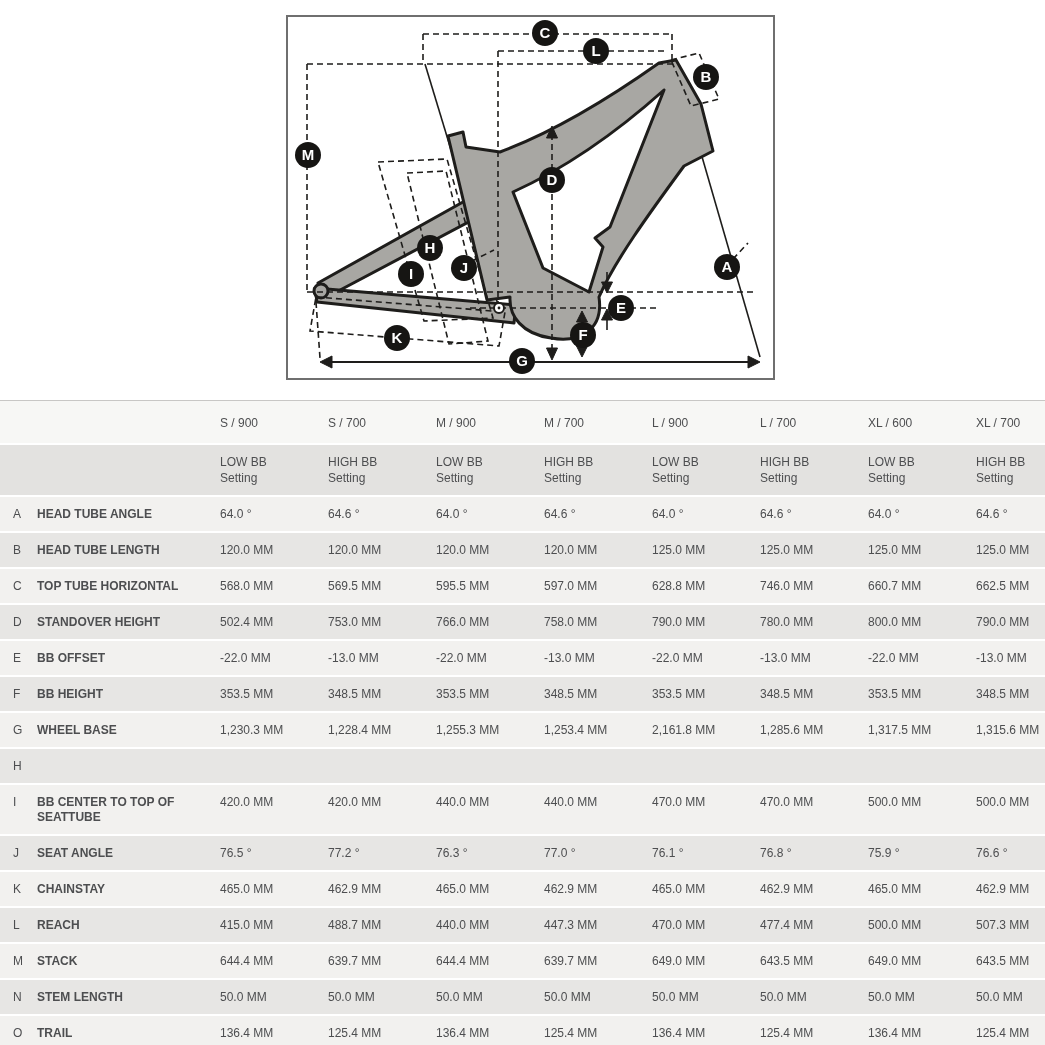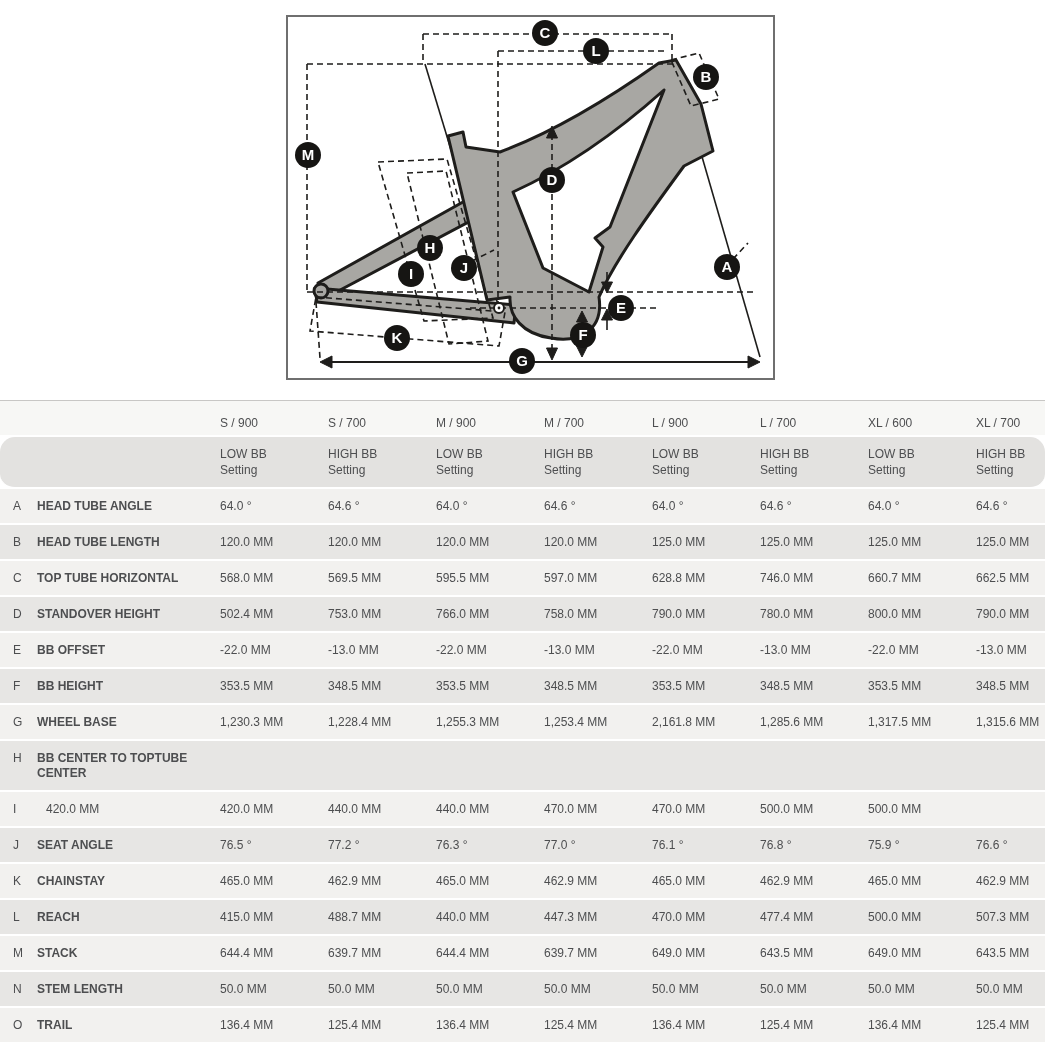--- a/index.html
+++ b/index.html
@@ -4,22 +4,22 @@
 <style>
   html,body{margin:0;padding:0;background:#ffffff;}
   body{width:1045px;height:1045px;overflow:hidden;font-family:"Liberation Sans",sans-serif;}
 
   .diagram-panel{position:relative;width:1045px;height:400px;background:#fff;}
 
   
   .geo-table{width:1045px;border-top:1px solid #c8c7c5;color:#4d4e50;font-size:12px;}
   .trow{display:grid;grid-template-columns:24px 174px repeat(8,108px);padding-left:13px;
         border-bottom:2px solid #ffffff;box-sizing:border-box;align-items:start;}
-  .thead1{background:#f7f7f5;padding-top:15px;padding-bottom:4px;}
-  .thead2{background:#e3e2e0;padding-top:9px;padding-bottom:9px;border-radius:15px;}
+  .thead1{background:#f7f7f5;padding-top:15px;padding-bottom:12px;}
+  .thead2{background:#e3e2e0;padding-top:9px;padding-bottom:9px;}
   .cell{padding-right:6px;line-height:15px;overflow:hidden;}
   .vcell{padding-left:9px;}
   .lettercell{font-weight:400;}
   .labelcell{text-transform:uppercase;font-weight:bold;}
   .datarow{padding-top:10px;padding-bottom:9px;min-height:34px;}
   .row-odd{background:#f2f1ef;}
   .row-even{background:#e7e6e4;}
   .setline{line-height:16px;}
 </style>
 </head>
@@ -275,32 +275,32 @@
         <div class="cell vcell">1,228.4 MM</div>
         <div class="cell vcell">1,255.3 MM</div>
         <div class="cell vcell">1,253.4 MM</div>
         <div class="cell vcell">2,161.8 MM</div>
         <div class="cell vcell">1,285.6 MM</div>
         <div class="cell vcell">1,317.5 MM</div>
         <div class="cell vcell">1,315.6 MM</div>
       </div>
       <div class="trow datarow row-even">
         <div class="cell lettercell">H</div>
-        <div class="cell labelcell">BB CENTER TO TOPTUBE CENTER</div>
         <div class="cell vcell"></div>
         <div class="cell vcell"></div>
         <div class="cell vcell"></div>
         <div class="cell vcell"></div>
         <div class="cell vcell"></div>
         <div class="cell vcell"></div>
         <div class="cell vcell"></div>
         <div class="cell vcell"></div>
       </div>
       <div class="trow datarow row-odd">
         <div class="cell lettercell">I</div>
+        <div class="cell labelcell">BB CENTER TO TOP OF SEATTUBE</div>
         <div class="cell vcell">420.0 MM</div>
         <div class="cell vcell">420.0 MM</div>
         <div class="cell vcell">440.0 MM</div>
         <div class="cell vcell">440.0 MM</div>
         <div class="cell vcell">470.0 MM</div>
         <div class="cell vcell">470.0 MM</div>
         <div class="cell vcell">500.0 MM</div>
         <div class="cell vcell">500.0 MM</div>
       </div>
       <div class="trow datarow row-even">

